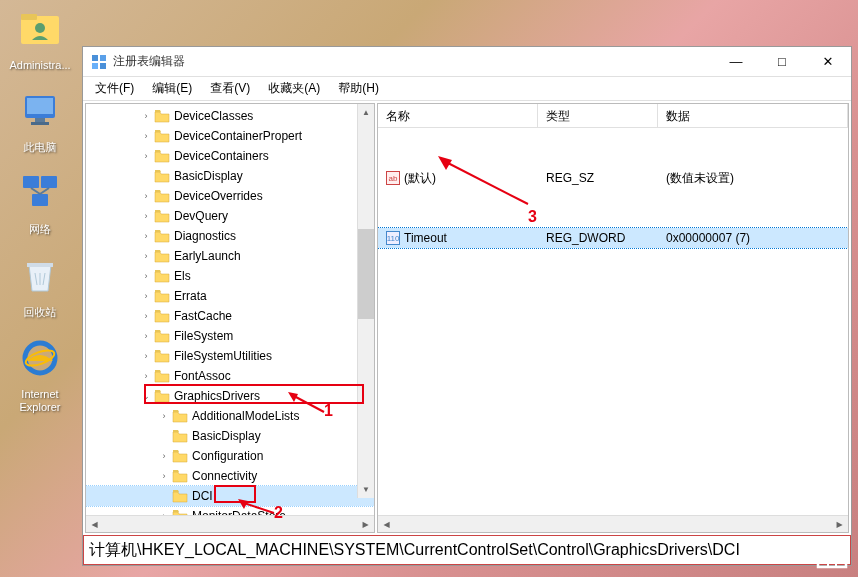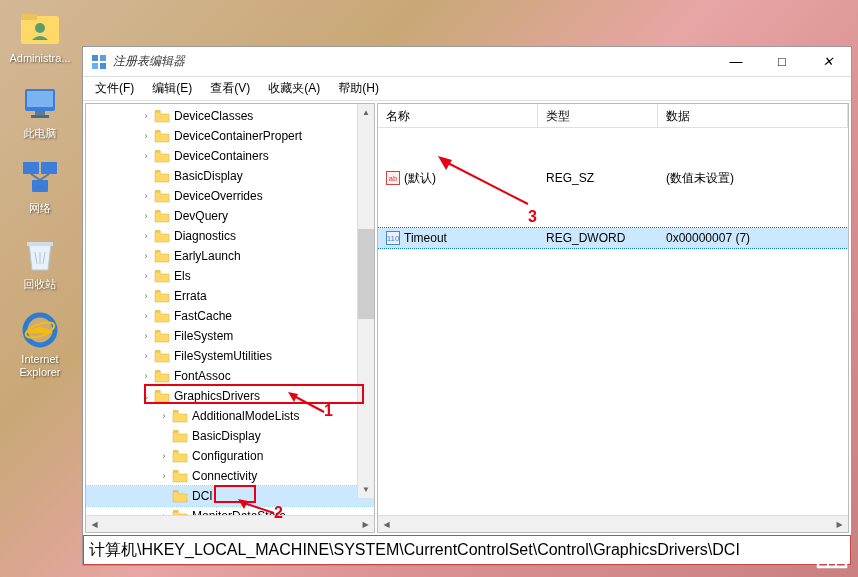--- a/index.html
+++ b/index.html
@@ -1,22 +1,22 @@
 <!DOCTYPE html>
 <html><head>
 <meta charset="utf-8">
 <style>
 * { box-sizing: border-box; margin: 0; padding: 0; font-family: "Microsoft YaHei", "Segoe UI", Tahoma, sans-serif; }
 body { width: 858px; height: 577px; background: linear-gradient(135deg, #d4b896 0%, #c9a876 30%, #e8a5a5 50%, #d89090 70%, #c88080 100%); position: relative; overflow: hidden; }
 .desktop { position: absolute; left: 0; top: 0; width: 80px; height: 100%; display: flex; flex-direction: column; gap: 18px; padding-top: 8px; align-items: center; }
-.desktop-icon { width: 72px; display: flex; flex-direction: column; align-items: center; gap: 2px; cursor: pointer; }
+.desktop-icon { width: 72px; display: flex; flex-direction: column; align-items: center; gap: 9px; cursor: pointer; }
 .desktop-icon .ic { width: 42px; height: 42px; display: flex; align-items: center; justify-content: center; }
 .desktop-icon .lbl { color: #fff; font-size: 11px; text-align: center; text-shadow: 1px 1px 2px rgba(0,0,0,0.6); line-height: 1.2; }
 .window { position: absolute; left: 82px; top: 46px; width: 770px; height: 520px; background: #fff; border: 1px solid #999; display: flex; flex-direction: column; }
-.titlebar { height: 30px; display: flex; align-items: center; padding: 0 0 0 8px; border-bottom: 1px solid #e0e0e0; font-style: italic; }
+.titlebar { height: 30px; display: flex; align-items: center; padding: 0 0 0 8px; border-bottom: 1px solid #e0e0e0; }
 .titlebar .appicon { width: 16px; height: 16px; margin-right: 6px; }
 .titlebar .title { flex: 1; font-size: 12px; color: #333; }
 .winbtns { display: flex; height: 100%; }
 .winbtn { width: 46px; height: 100%; display: flex; align-items: center; justify-content: center; font-size: 13px; cursor: pointer; }
 .menubar { height: 24px; display: flex; align-items: center; padding: 0 4px; gap: 2px; border-bottom: 1px solid #e0e0e0; }
 .menuitem { padding: 2px 8px; font-size: 12px; cursor: pointer; }
 .panes { flex: 1; display: flex; overflow: hidden; }
 .tree-pane { width: 290px; border: 1px solid #bbb; margin: 2px 1px 2px 2px; overflow: hidden; position: relative; display: flex; flex-direction: column; }
 .tree-scroll { flex: 1; overflow: hidden; position: relative; }
 .tree { font-size: 12px; padding: 2px 0; }

